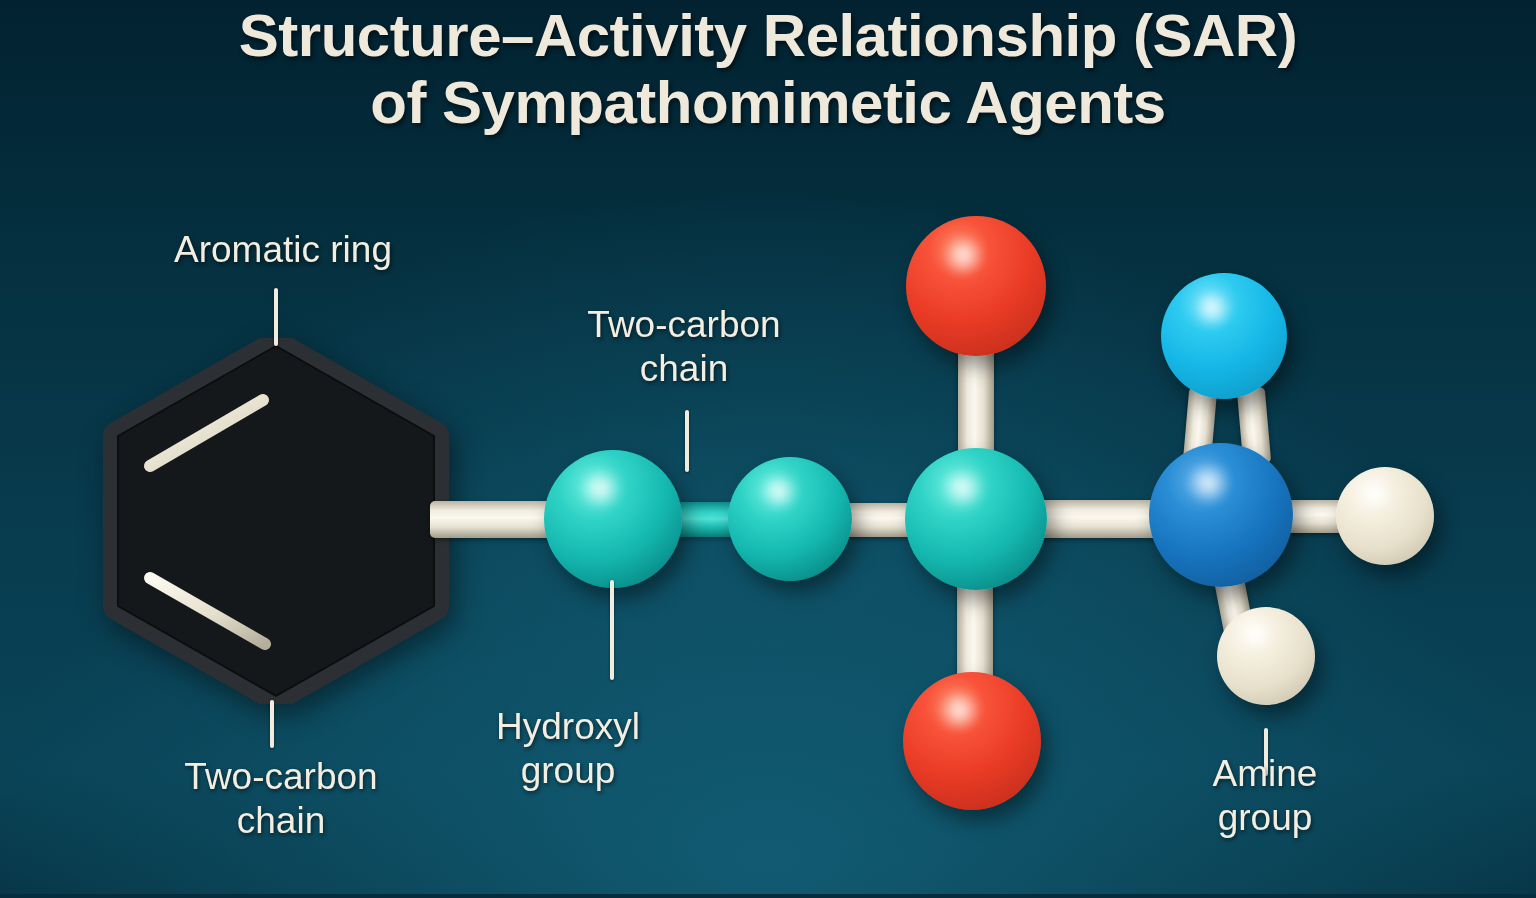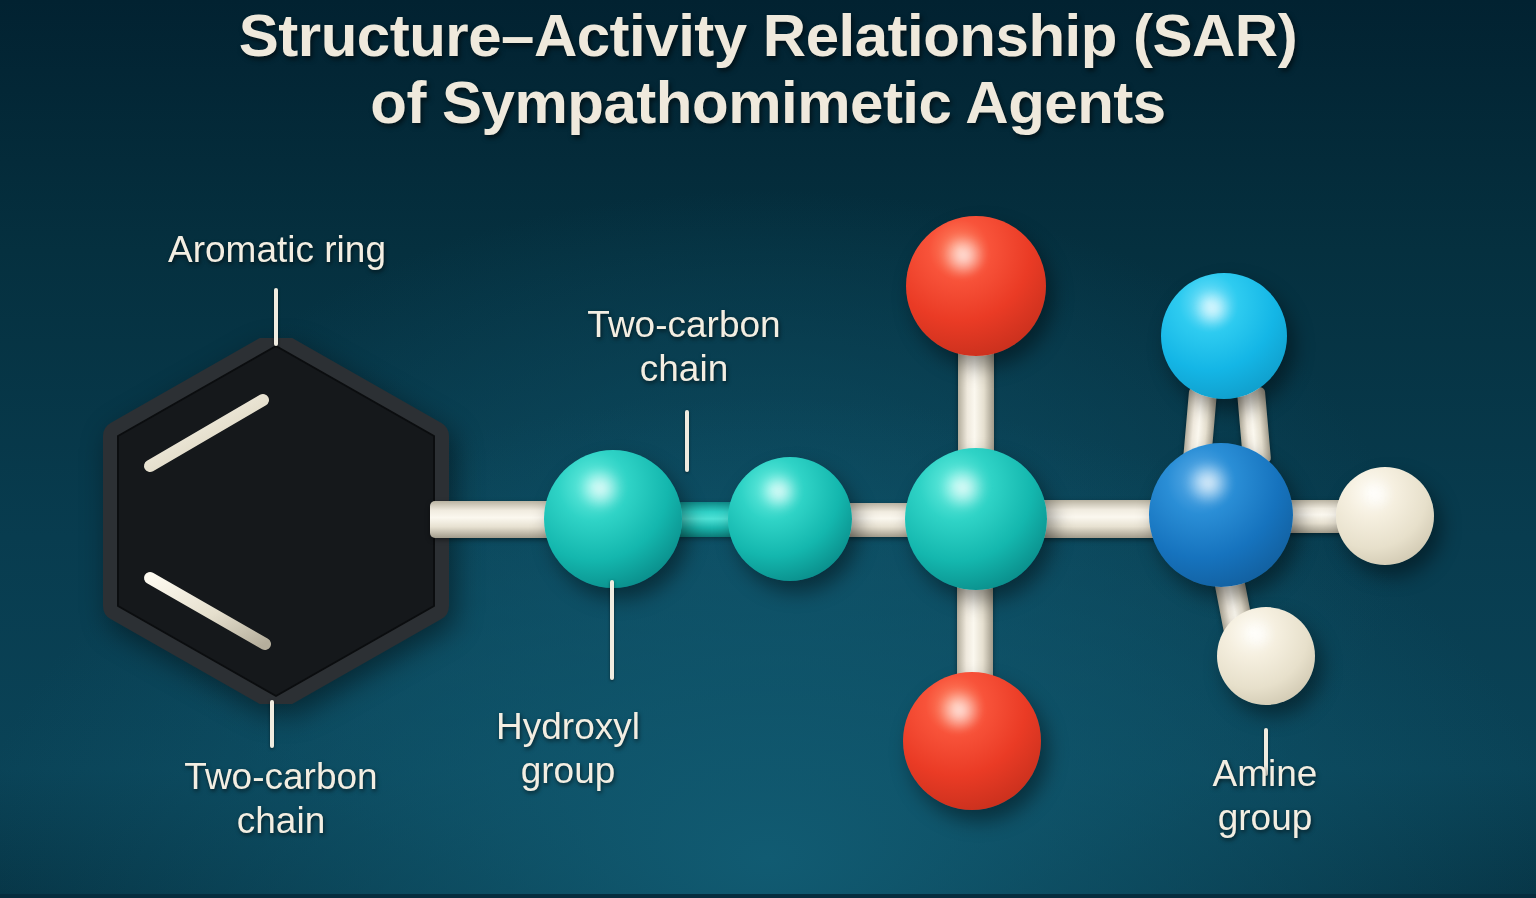--- a/index.html
+++ b/index.html
@@ -175,21 +175,21 @@
 
     <div class="atom atom-nitrogen" style="left:1149px; top:443px; width:144px; height:144px;"></div>
 
     <div class="atom atom-hydrogen" style="left:1336px; top:467px; width:98px; height:98px;"></div>
 
     <div class="atom atom-hydrogen" style="left:1217px; top:607px; width:98px; height:98px;"></div>
 
   </div>
 
   <div class="leader" style="left:276px; top:288px; height:58px;"></div>
-  <div class="label" style="left:277px; top:228px;">Aromatic ring</div>
+  <div class="label" style="left:283px; top:228px;">Aromatic ring</div>
 
   <div class="leader" style="left:687px; top:410px; height:62px;"></div>
   <div class="label" style="left:684px; top:303px;">Two-carbon
 chain</div>
 
   <div class="leader" style="left:272px; top:700px; height:48px;"></div>
   <div class="label" style="left:281px; top:755px;">Two-carbon
 chain</div>
 
   <div class="leader" style="left:612px; top:580px; height:100px;"></div>

